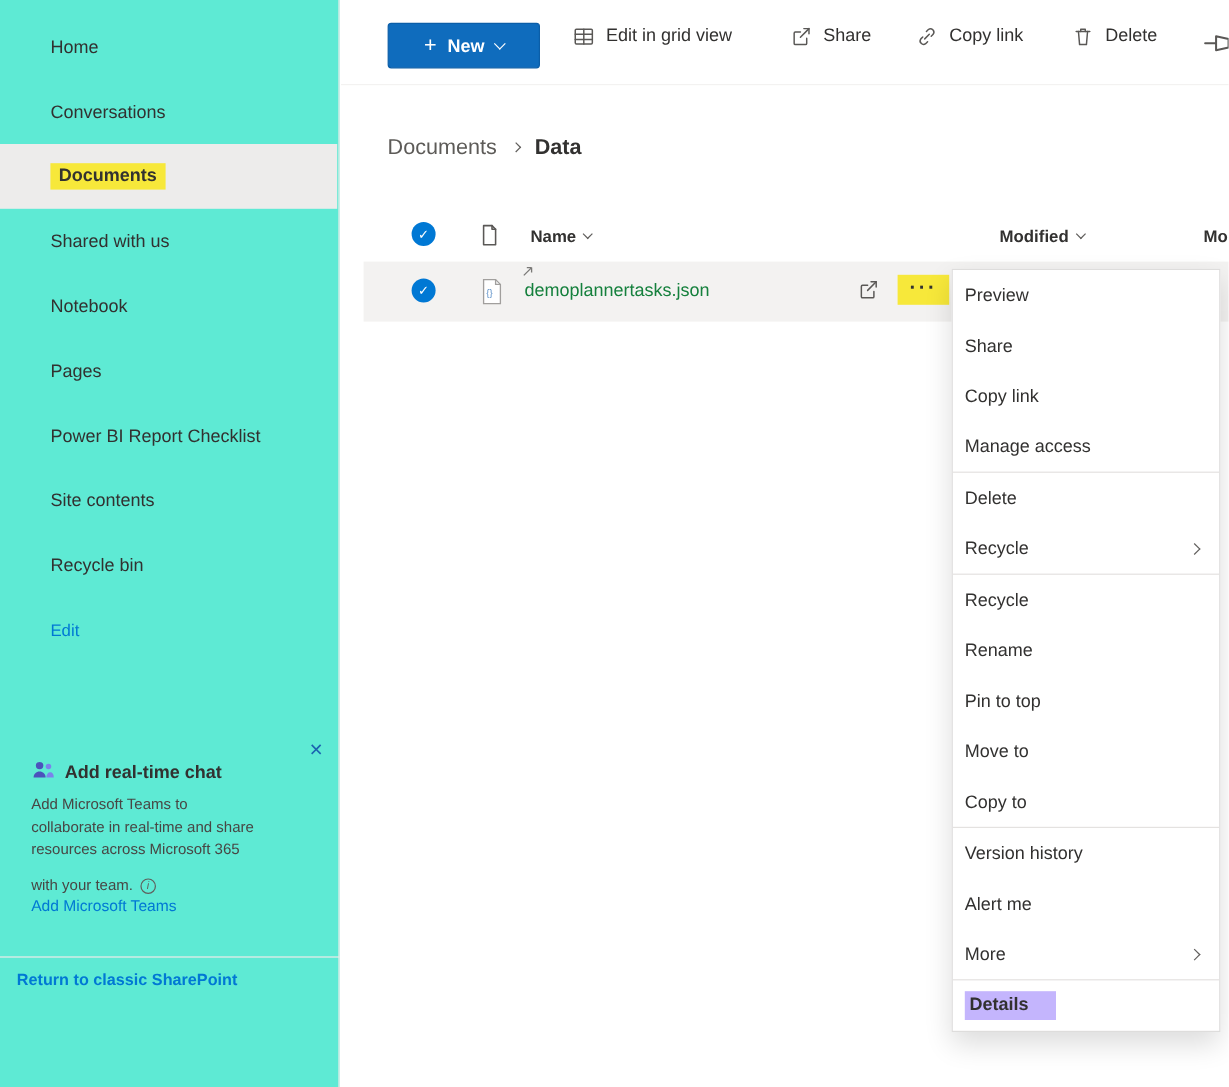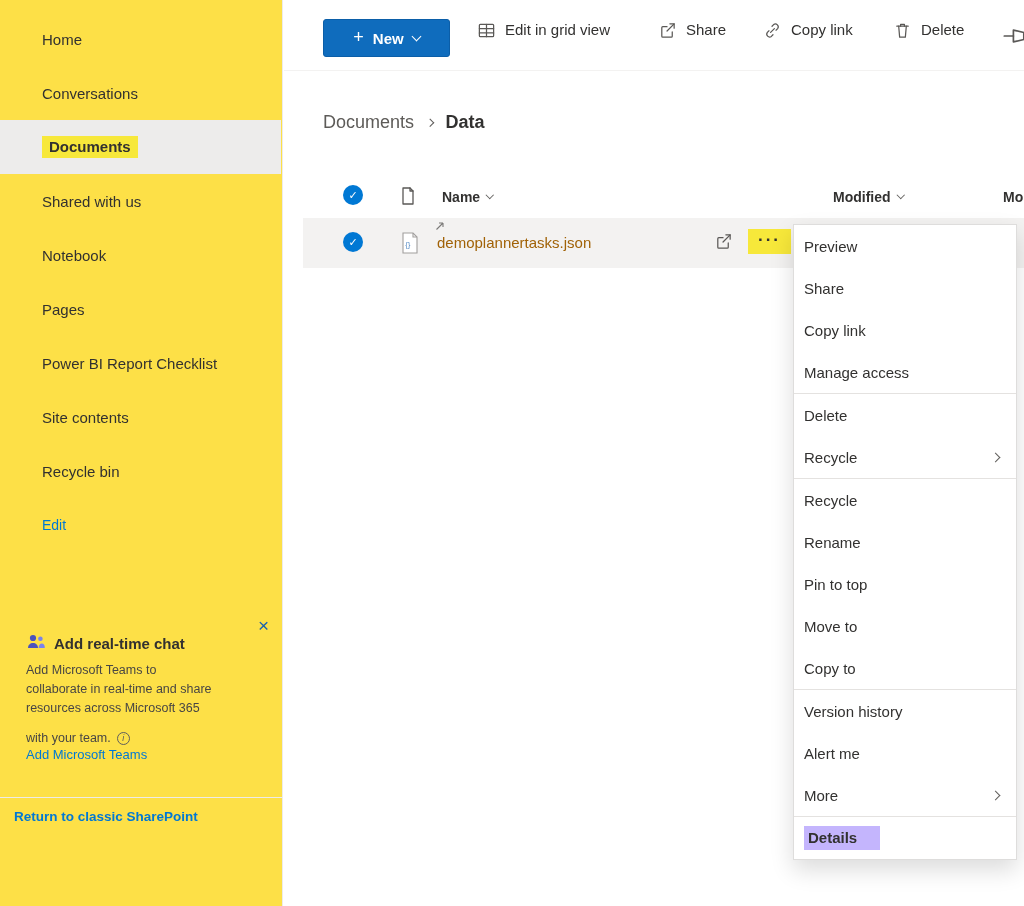--- a/index.html
+++ b/index.html
@@ -1,20 +1,20 @@
 <!DOCTYPE html>
 <html><head>
 <meta charset="utf-8">
 <style>
   * { margin:0; padding:0; box-sizing:border-box; }
   body { font-family:"Liberation Sans", sans-serif; background:#fff; }
   .screen { position:relative; width:1024px; height:906px; background:#fff; color:#323130; overflow:hidden; }
 
   
-  .sidebar { position:absolute; left:0; top:0; width:283px; height:100%; background:#fde047; border-right:1px solid #edebe9; }
+  .sidebar { position:absolute; left:0; top:0; width:283px; height:100%; background:#5eead4; border-right:1px solid #edebe9; }
   .nav { position:absolute; top:12px; left:0; right:1px; }
   .nav-item { height:54px; display:flex; align-items:center; padding-left:42px; font-size:15px; color:#323130; cursor:pointer; }
   .nav-item.selected { background:#edeceb; }
   .hl-docs { background:#f7e83a; padding:2px 7px 3px; font-weight:700; }
   .nav-item.edit-link span { color:#0078d4; font-size:14px; }
 
   .promo { position:absolute; top:608px; left:0; width:283px; padding:0 20px 0 26px; }
   .promo-close { position:absolute; top:8px; right:14px; font-size:19px; color:#1b63b0; cursor:pointer; line-height:1; }
   .promo-title { display:flex; align-items:flex-end; gap:8px; font-weight:700; font-size:15px; margin-top:24px; color:#323130; }
   .promo-body { margin-top:9px; font-size:12.5px; line-height:19px; color:#484644; }
@@ -47,21 +47,21 @@
 
   .check-circle { width:20px; height:20px; border-radius:50%; background:#0078d4; color:#fff; display:flex; align-items:center; justify-content:center; font-size:11px; cursor:pointer; }
 
   .thead-cell { position:absolute; top:186px; height:22px; display:flex; align-items:center; gap:7px; font-size:14px; font-weight:700; color:#323130; cursor:pointer; white-space:nowrap; }
   .th-circle { position:absolute; left:59px; top:185px; }
   .th-icon { position:absolute; left:114px; top:186px; }
 
   .file-row { position:absolute; left:19px; right:0; top:218px; height:50px; background:#f3f2f1; }
   .row-circle { position:absolute; left:40px; top:14px; }
   .row-fileic { position:absolute; left:96px; top:13px; }
-  .row-name { position:absolute; left:134px; top:16px; font-size:15px; color:#a16207; cursor:pointer; }
+  .row-name { position:absolute; left:134px; top:16px; font-size:15px; color:#15803d; cursor:pointer; }
   .cursor-art { position:absolute; left:131px; top:2px; }
   .row-share { position:absolute; left:411px; top:14px; cursor:pointer; }
   .row-more { position:absolute; left:445px; top:11px; background:#f7e83a; padding:2px 10px 6px; font-size:17px; font-weight:700; letter-spacing:2px; line-height:1; color:#323130; cursor:pointer; }
 
   
   .ctx-menu { position:absolute; left:509px; top:224px; width:224px; background:#fff; border:1px solid #dedddc; box-shadow:0 10px 22px rgba(0,0,0,.14); z-index:5; }
   .menu-item { height:42px; display:flex; align-items:center; padding:0 14px 0 10px; font-size:15px; color:#323130; cursor:pointer; position:relative; }
   .menu-sep { height:1px; background:#e4e2e0; }
   .menu-chev { position:absolute; right:17px; top:18px; }
   .hl-details { background:#c4b5fd; padding:3px 23px 4px 4px; font-weight:700; }

